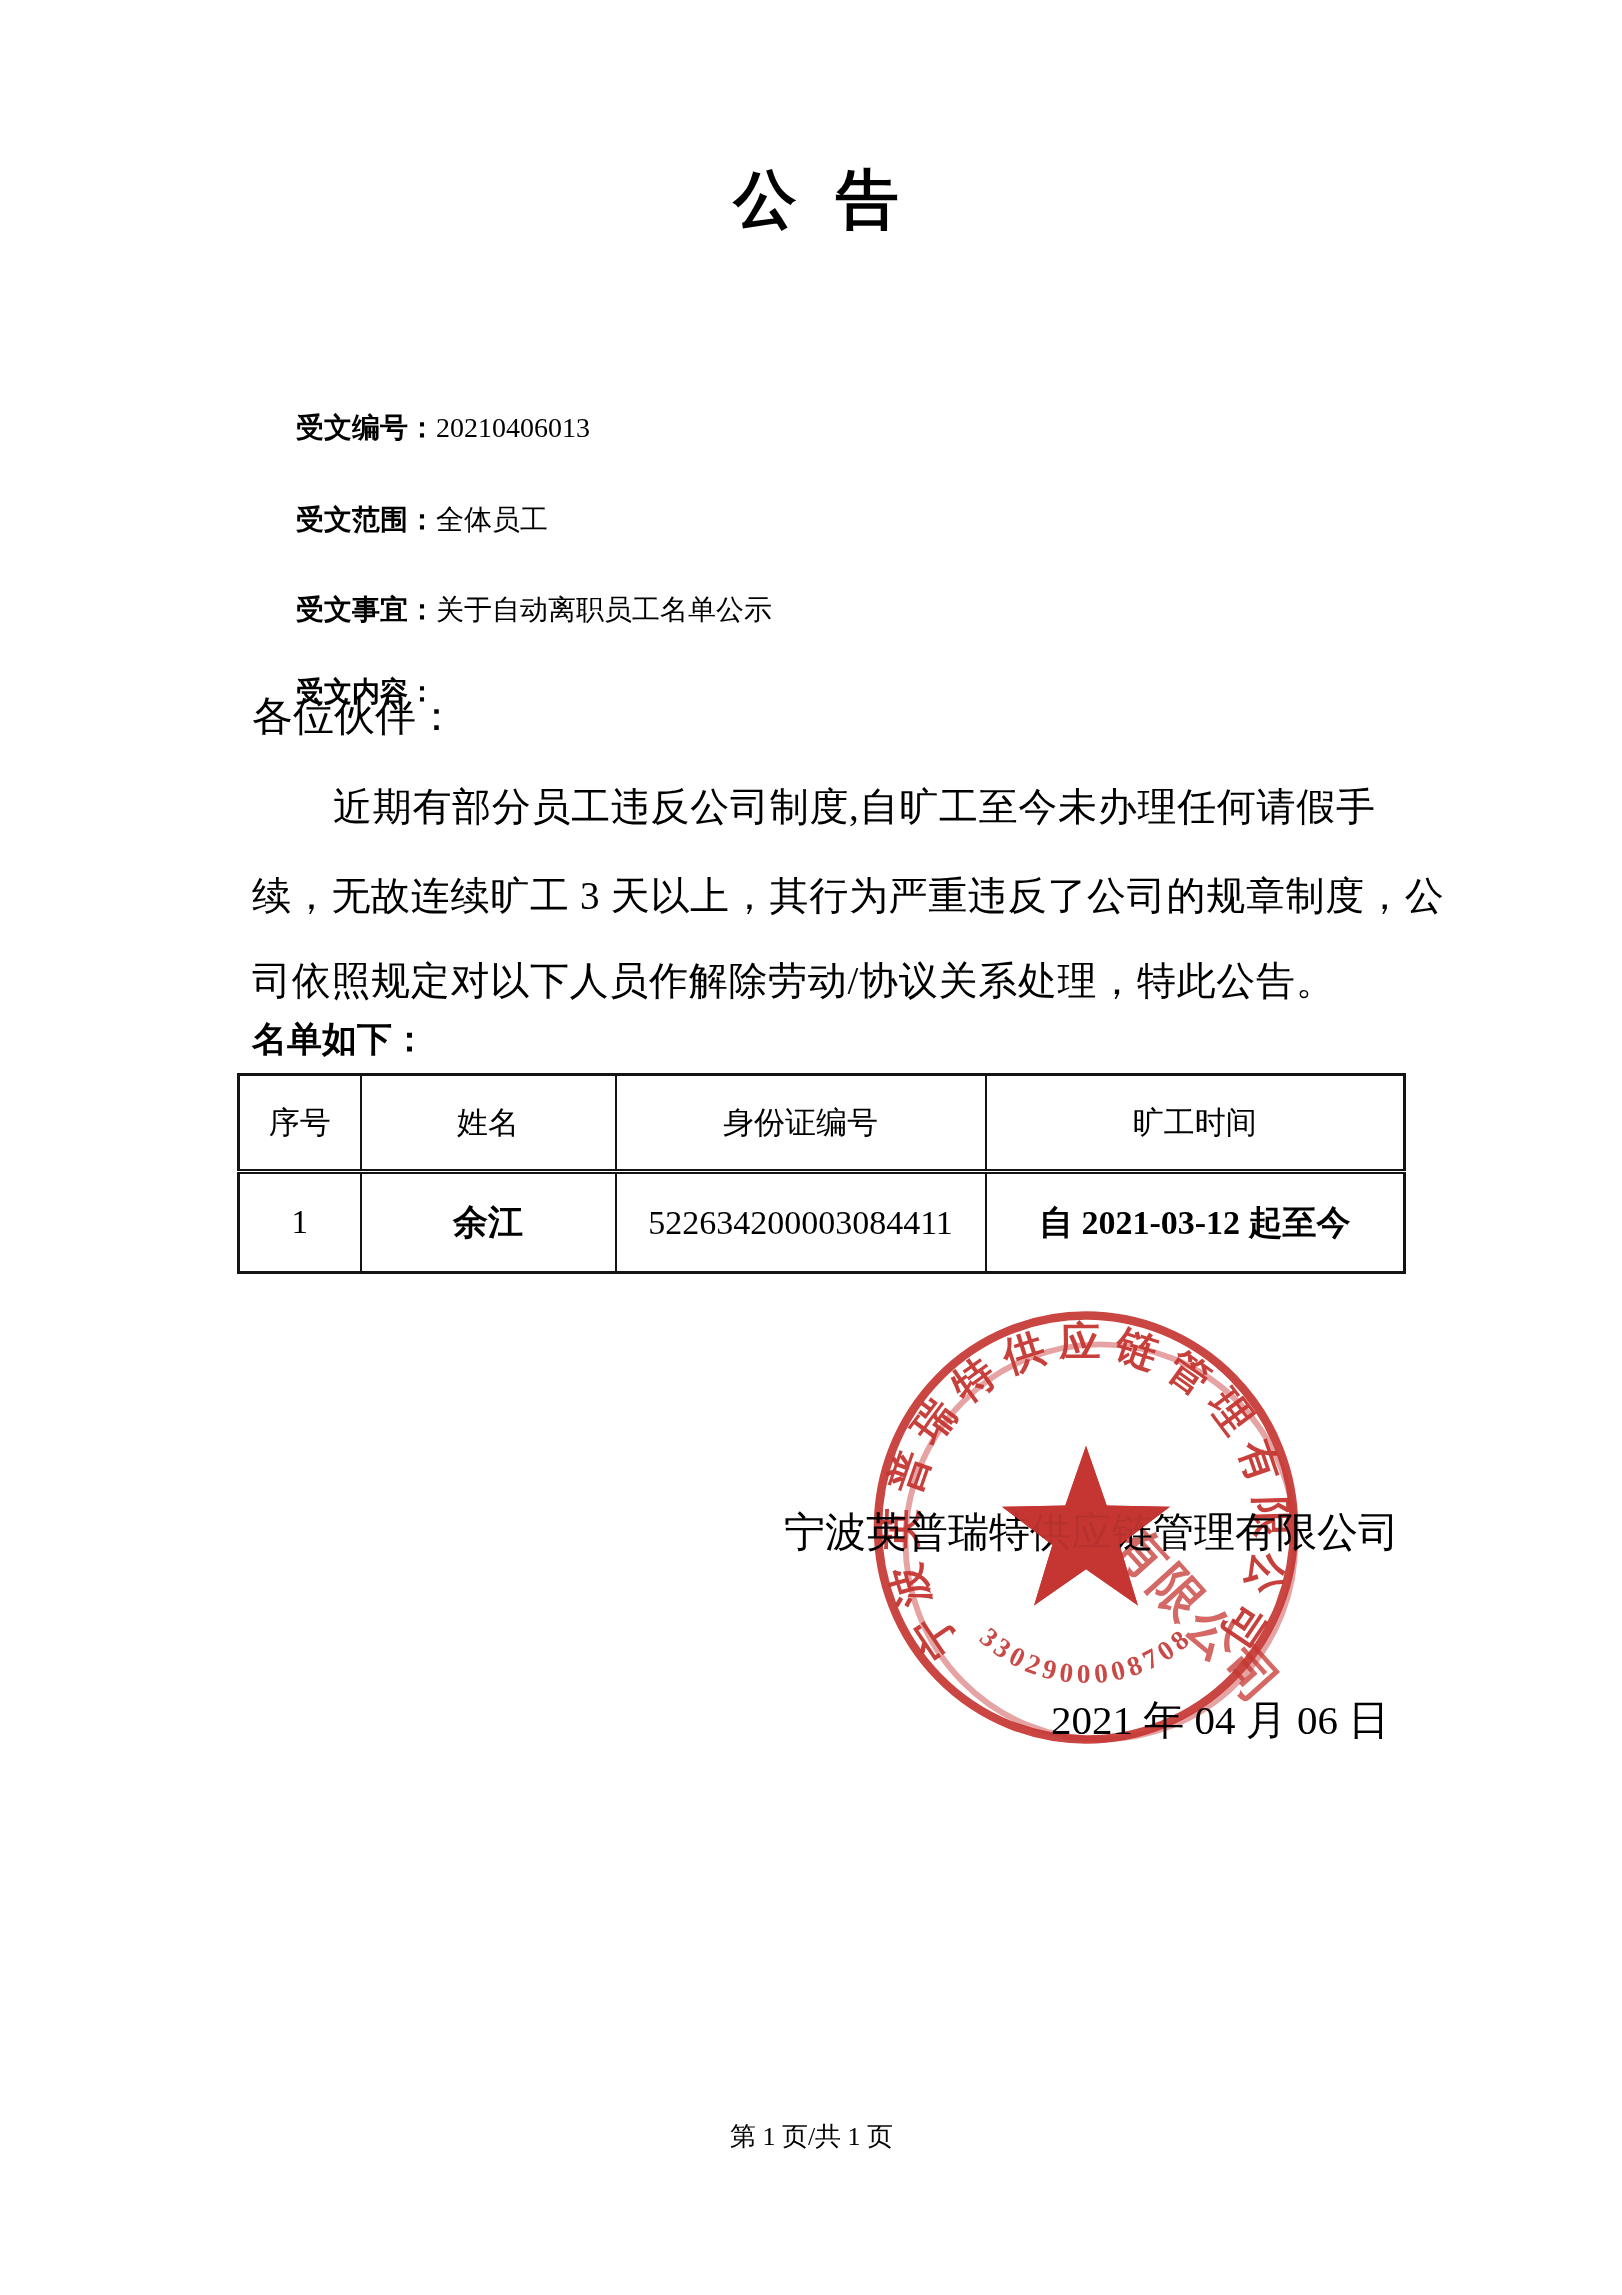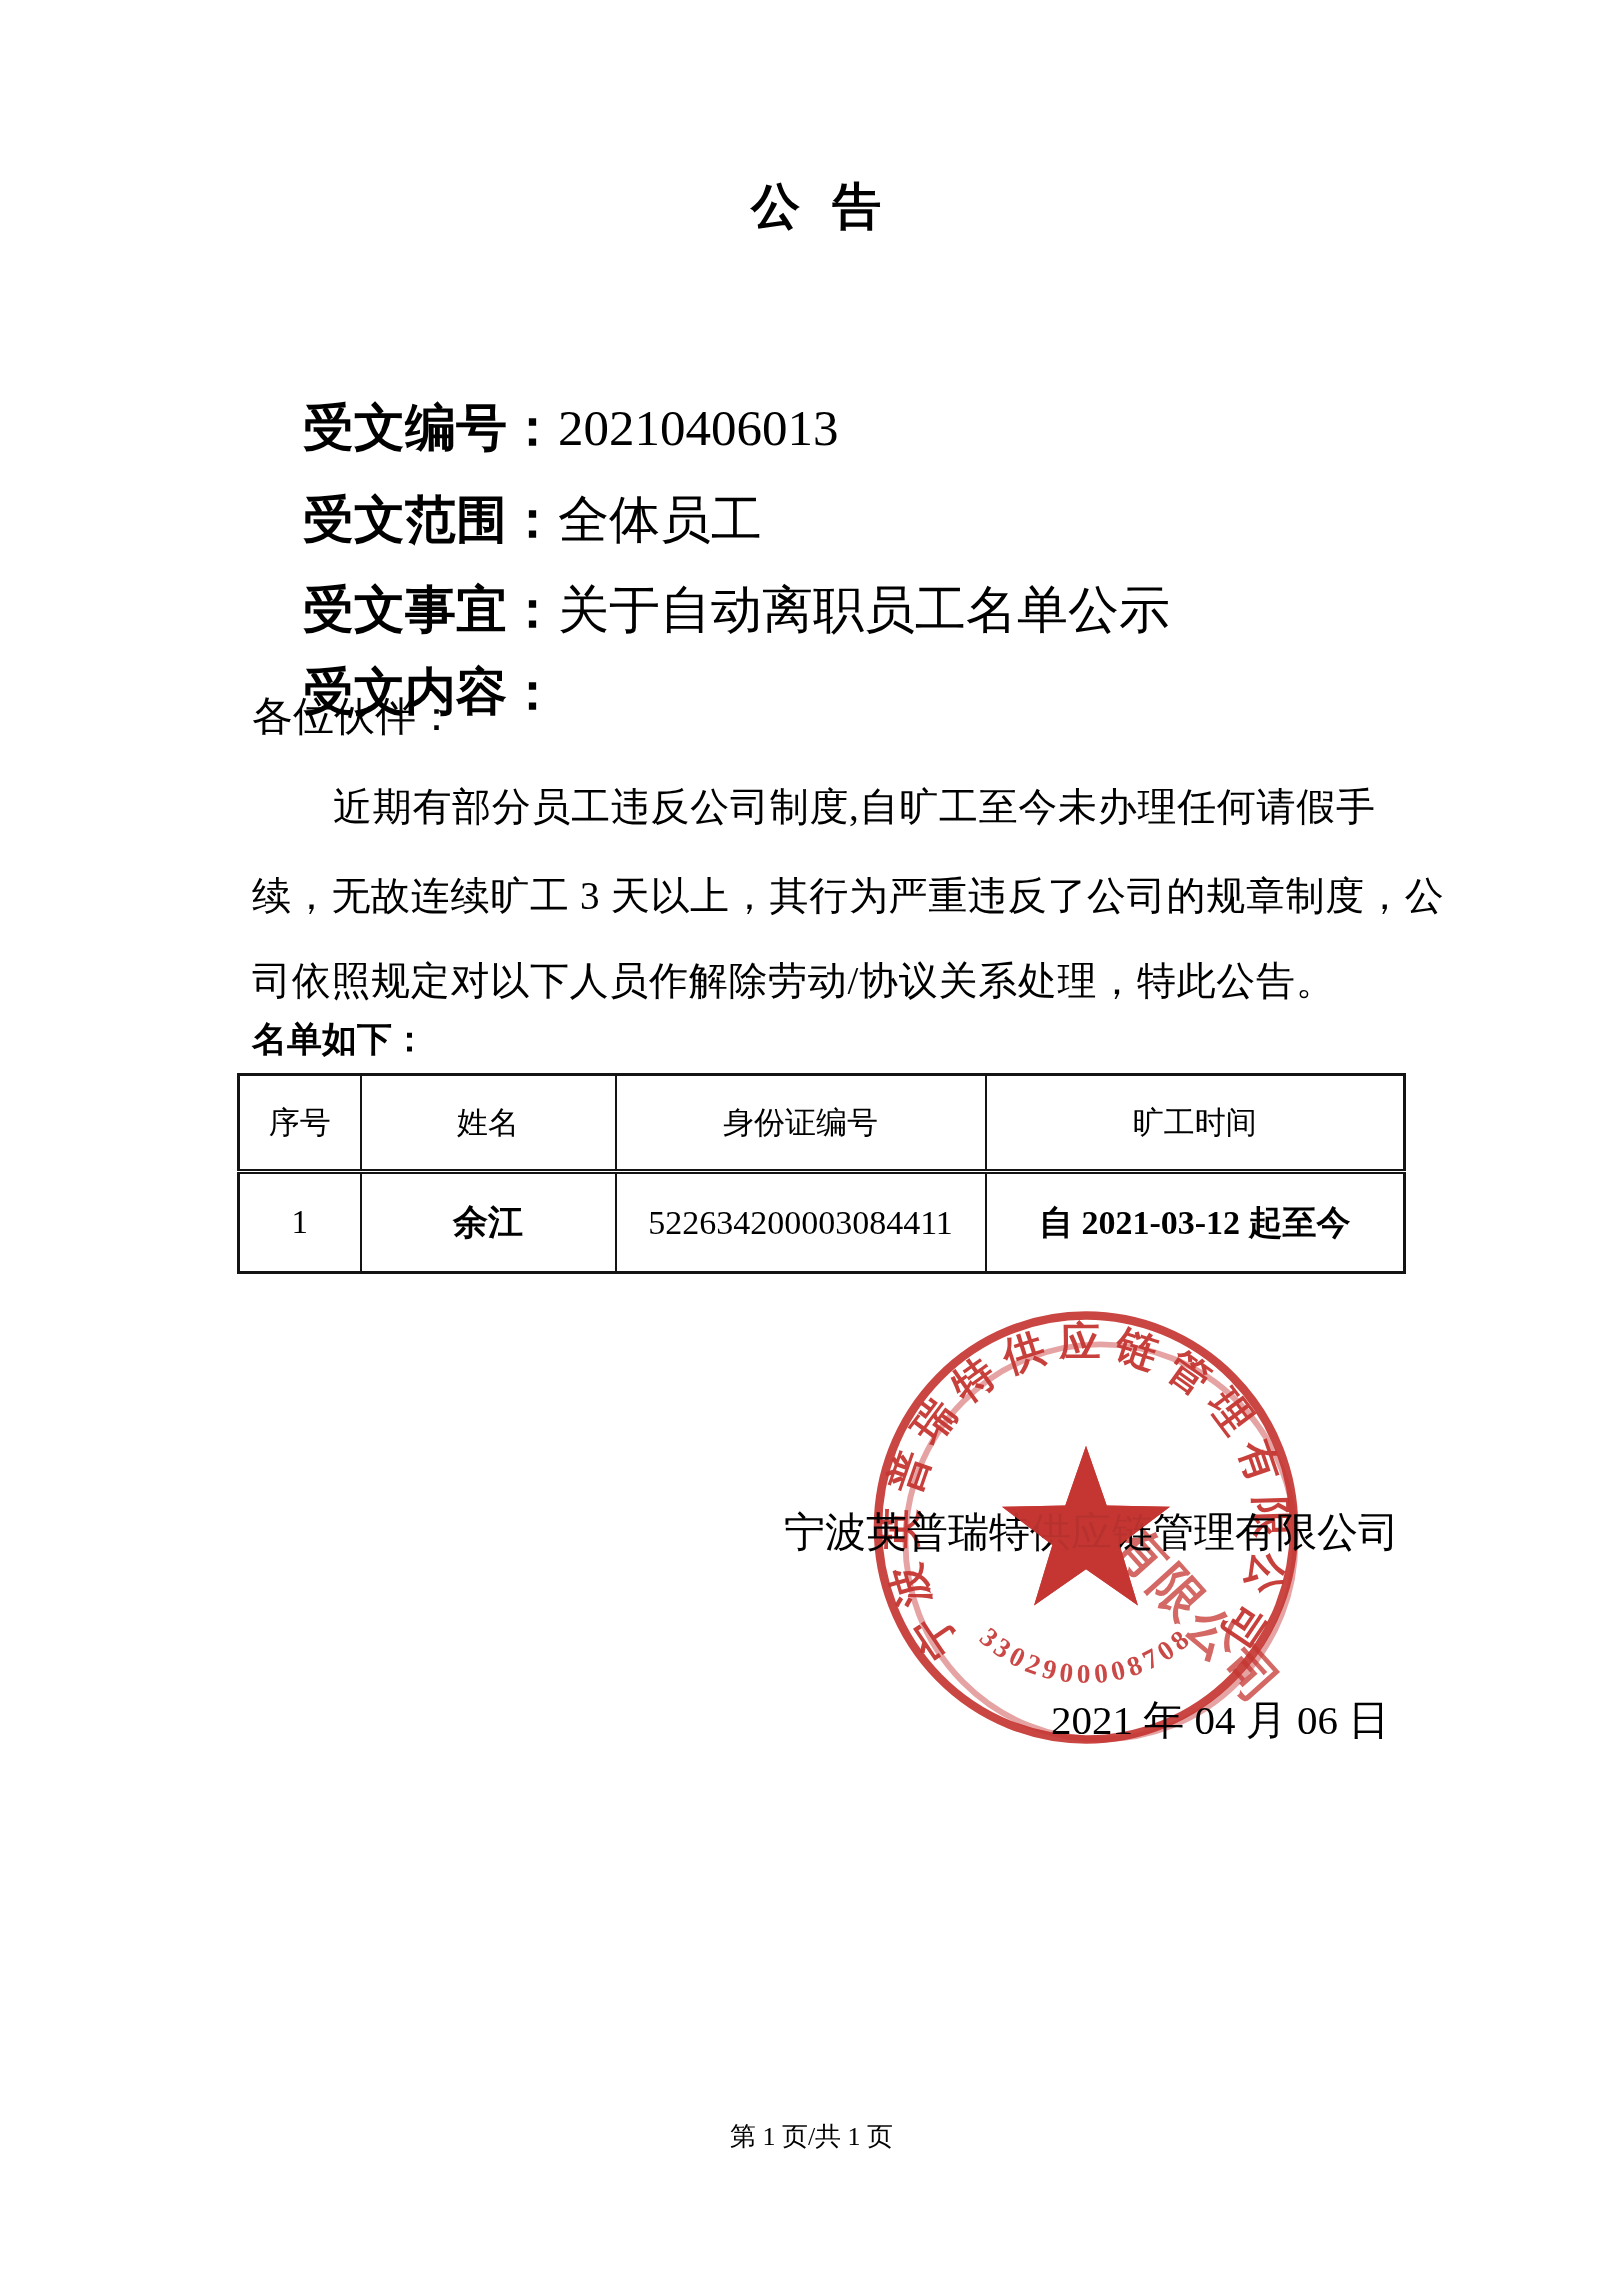--- a/index.html
+++ b/index.html
@@ -12,34 +12,34 @@
     width: 1623px;
     height: 2295px;
     background: #ffffff;
     overflow: hidden;
     font-family: "Liberation Serif", "DejaVu Serif", serif;
     color: #000000;
   }
   .doc-title {
     position: absolute;
     left: 0; right: 0;
-    top: 174px;
+    top: 157px;
     text-align: center;
-    font-size: 49px;
+    font-size: 63px;
     font-weight: 700;
     white-space: pre;
     letter-spacing: 2.6px;
     padding-left: 12px;
   }
   .field-row {
     position: absolute;
-    left: 252px;
+    left: 268px;
     height: 60px;
     line-height: 60px;
-    font-size: 51px;
+    font-size: 28px;
     white-space: pre;
   }
   .flabel { font-weight: 700; }
   .fvalue { font-weight: 400; }
   .salutation {
     position: absolute;
     left: 252px;
     top: 686px;
     font-size: 41px;
     line-height: 60px;

